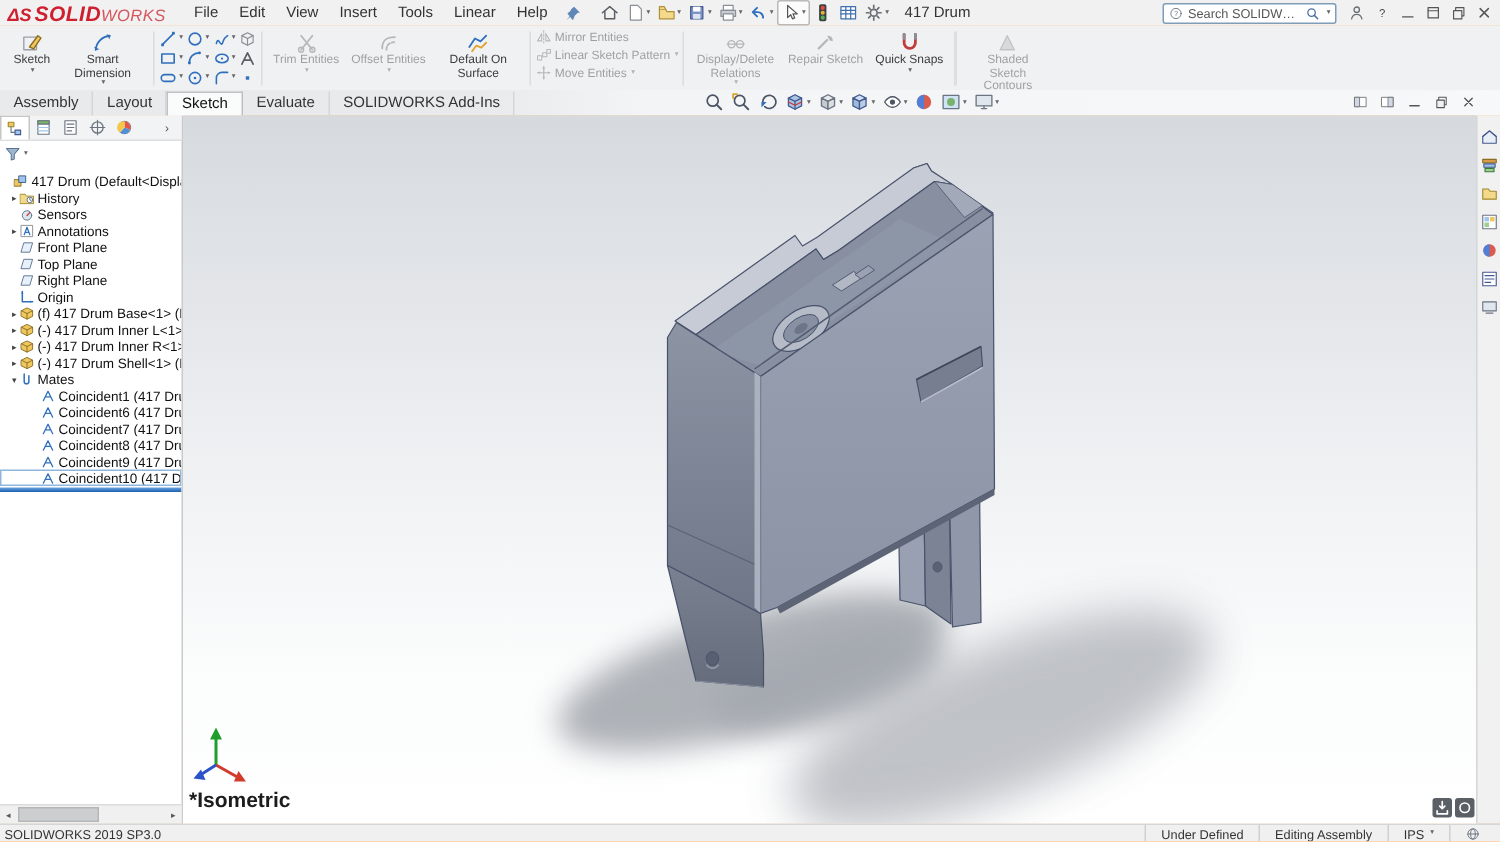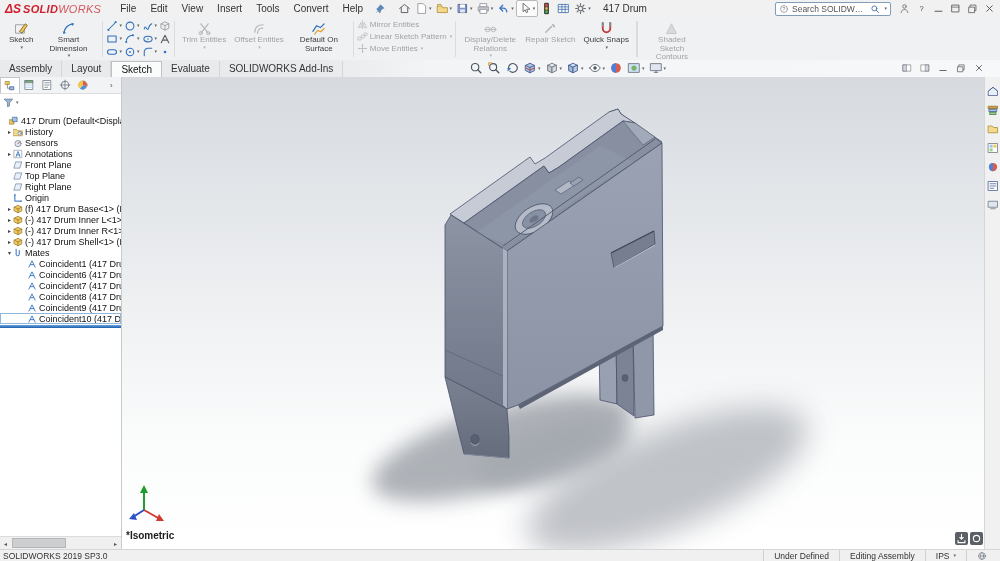--- a/index.html
+++ b/index.html
@@ -5,21 +5,21 @@
   html,body{margin:0;padding:0}
   .app{width:1000px;height:561px;display:flex;flex-direction:column;background:#fdba74;
        font-family:"Liberation Sans",sans-serif;color:#222;overflow:hidden;user-select:none}
   .icn{flex:0 0 auto;display:block}
   .caret{font-size:5px;color:#666;margin-left:1px;line-height:5px}
 
   
   .titlebar{height:17px;background:#f1f1f1;display:flex;align-items:center;padding:0 3px;position:relative;flex:0 0 auto}
   .brand{display:flex;align-items:baseline;margin-left:2px;white-space:nowrap}
   .brand-ds{font-style:italic;font-weight:bold;color:#cf2030;font-size:12px;margin-right:2px}
-  .brand-solid{font-style:italic;font-weight:bold;color:#cf2030;font-size:11px;letter-spacing:.3px}
+  .brand-solid{font-style:italic;font-weight:bold;color:#cf2030;font-size:14px;letter-spacing:.3px}
   .brand-works{font-style:italic;color:#d4565e;font-size:11px;letter-spacing:.3px}
   .menubar{display:flex;margin-left:12px}
   .menu-item{padding:1px 7px;font-size:10px;color:#333;cursor:default}
   .pin{margin-left:4px}
   .qat{display:flex;align-items:center;margin-left:10px}
   .qat-btn{display:flex;align-items:center;padding:0 2px;height:15px}
   .qat-btn.boxed{border:1px solid #b9b9b9;background:#fbfbfb;border-radius:2px}
   .doc-title{position:absolute;left:250px;right:0;text-align:center;font-size:10px;color:#333;pointer-events:none}
   .search-box{margin-left:auto;display:flex;align-items:center;gap:3px;background:#fff;border:1px solid #7f9db9;
               border-radius:2px;height:12px;width:108px;padding:0 3px;font-size:8.5px;color:#555;white-space:nowrap;overflow:hidden}
@@ -68,21 +68,21 @@
   .rollback{height:3px;background:linear-gradient(#6aa4e0,#1c5fae);margin-top:1px}
   .fm-hscroll{height:12px;background:#f0f0f0;border-top:1px solid #dcdcdc;display:flex;align-items:center;flex:0 0 auto}
   .hs-arrow{width:11px;text-align:center;font-size:6px;color:#555}
   .hs-thumb{height:8px;background:#cdced0;border:1px solid #b5b6b8;width:52px;margin-left:1px}
   .hs-track{flex:1}
 
   
   .viewport{flex:1;position:relative;min-width:0;
     background:linear-gradient(180deg,#d6dade 0%,#dfe2e6 18%,#eef0f2 48%,#fbfcfc 78%,#ffffff 100%)}
   .model-svg{position:absolute;inset:0;width:100%;height:100%}
-  .view-label{position:absolute;left:4px;bottom:8px;font-size:10px;font-weight:bold;color:#1c1c1c}
+  .view-label{position:absolute;left:4px;bottom:8px;font-size:14px;font-weight:bold;color:#1c1c1c}
   .triad{position:absolute;left:6px;bottom:24px}
   .vp-btns{position:absolute;right:1px;bottom:4px;display:flex;gap:2px}
   .vp-btn{width:13px;height:13px;background:#5b6067;border-radius:2px;display:flex;align-items:center;justify-content:center}
 
   
   .taskpane{width:15px;flex:0 0 auto;background:#f1f1f2;border-left:1px solid #d5d6d7;display:flex;flex-direction:column;
             align-items:center;padding-top:8px;gap:7px}
   .tp-btn{display:flex;align-items:center;justify-content:center}
 
   
@@ -109,21 +109,21 @@
       <span class="brand-ds">ΔS</span>
       <span class="brand-solid">SOLID</span>
       <span class="brand-works">WORKS</span>
     </div>
     <div class="menubar" id="menubar">
         <div class="menu-item">File</div>
         <div class="menu-item">Edit</div>
         <div class="menu-item">View</div>
         <div class="menu-item">Insert</div>
         <div class="menu-item">Tools</div>
-        <div class="menu-item">Convert</div>
+        <div class="menu-item">Linear</div>
         <div class="menu-item">Help</div>
       </div>
     <span class="pin" id="pin-icon">
         <svg class="icn" width="12" height="12" viewBox="0 0 16 16" stroke-linecap="round" stroke-linejoin="round">
           <path d="M9 2l5 5-2 .6L9.5 10 8 14l-2.6-3L2 14l3-3.6L3 8l2.4-2L7 3.5z" fill="#5f87b8"></path>
         </svg>
       </span>
     <div class="qat" id="qat">
         <div class="qat-btn">
           <svg class="icn" width="13" height="13" viewBox="0 0 16 16" stroke-linecap="round" stroke-linejoin="round">

